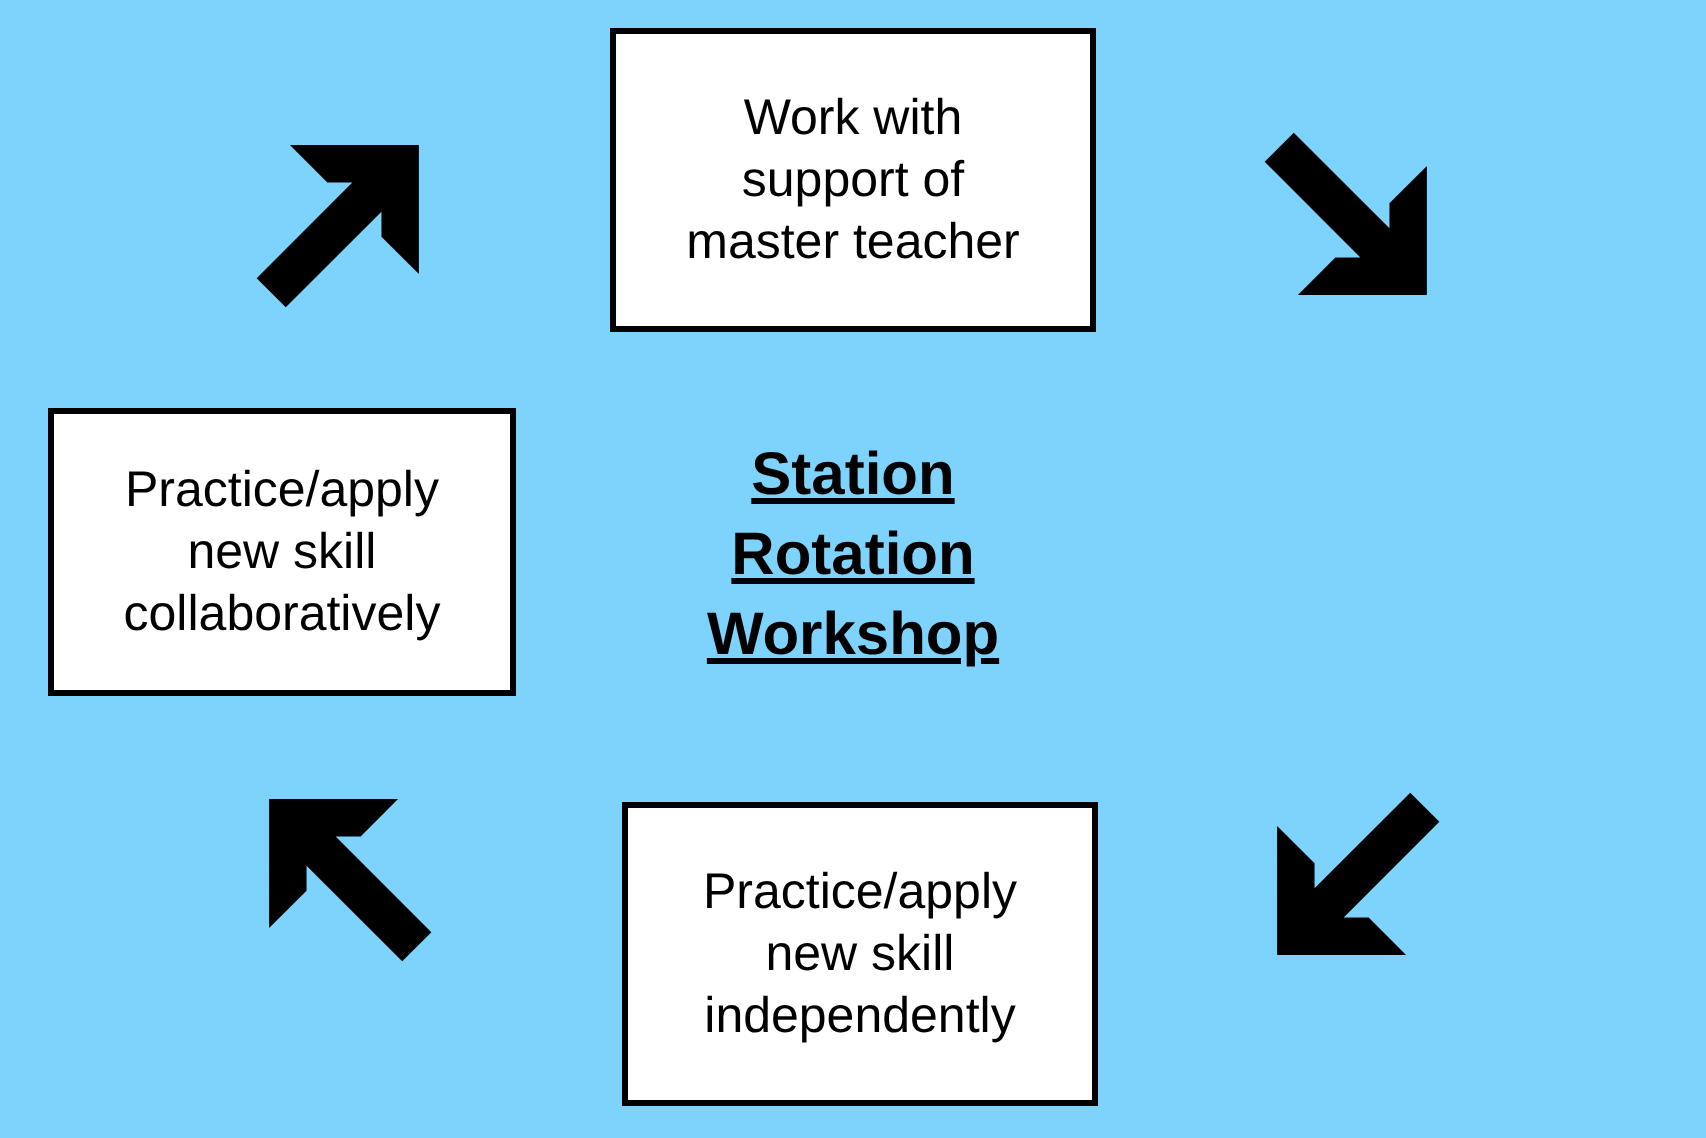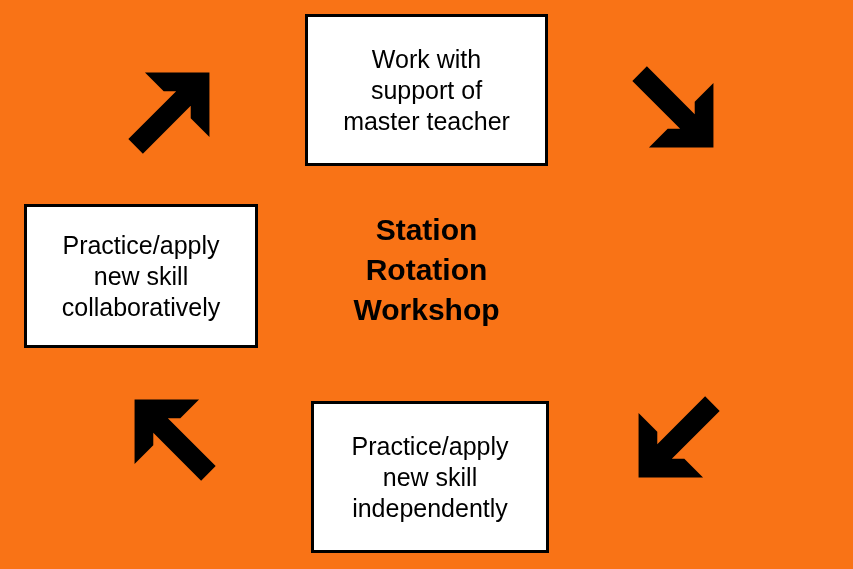--- a/index.html
+++ b/index.html
@@ -4,21 +4,21 @@
 <style>
   html, body {
     margin: 0;
     padding: 0;
     background: #ffffff;
   }
   #canvas {
     position: relative;
     width: 853px;
     height: 569px;
-    background: #f97316;
+    background: #7dd3fc;
     overflow: hidden;
     font-family: "Liberation Sans", sans-serif;
   }
 
   
   .node-box {
     position: absolute;
     box-sizing: border-box;
     background: #ffffff;
     border: 3px solid #000000;
@@ -42,23 +42,24 @@
   #box-left   { left: 24px;  top: 204px; width: 234px; height: 144px; }
 
   
   #center-title {
     position: absolute;
     left: 305px;
     top: 210px;
     width: 243px;
     height: 135px;
     display: flex;
-    align-items: flex-start;
+    align-items: center;
     justify-content: center;
     text-align: center;
+    text-decoration: underline;
   }
   #center-title .title-text {
     font-family: "Liberation Sans", sans-serif;
     font-size: 30px;
     font-weight: bold;
     line-height: 40px;
     color: #000000;
     white-space: pre-line;
     letter-spacing: 0px;
   }

